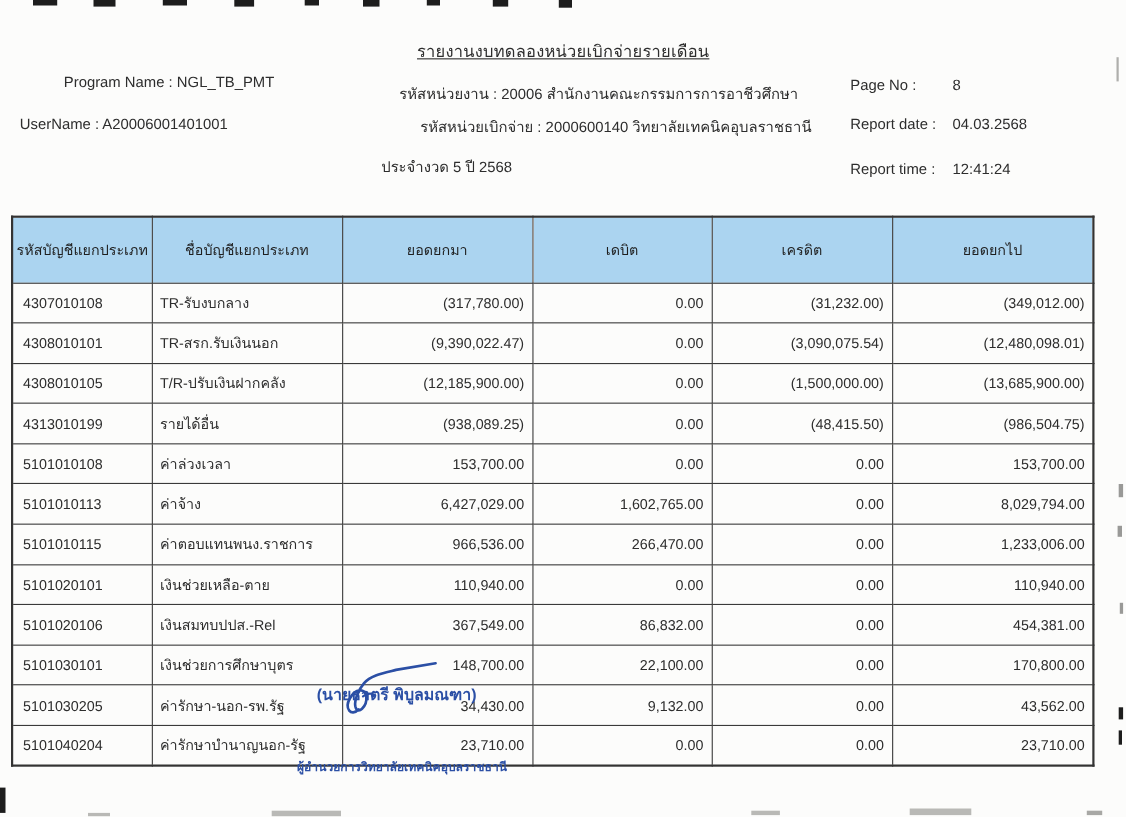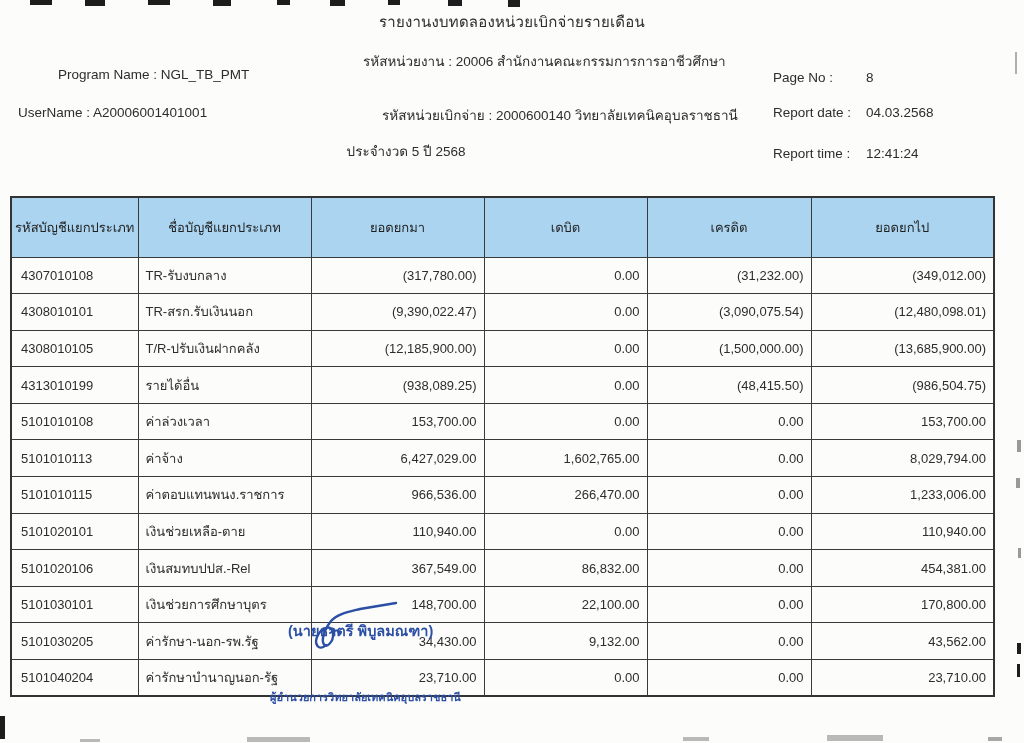--- a/index.html
+++ b/index.html
@@ -13,26 +13,26 @@
   html, body { width: 1024px; height: 743px; overflow: hidden; }
   body {
     background: var(--paper);
     font-family: "Liberation Sans", "DejaVu Sans", sans-serif;
     color: var(--text);
   }
   .page { position: relative; width: 1024px; height: 743px; }
 
   
   .doc-title {
-    position: absolute; top: 10px; left: 0; width: 1024px;
-    text-align: center; font-size: 15px; letter-spacing: .2px;
+    position: absolute; top: 35px; left: 0; width: 1024px;
+    text-align: center; font-size: 15px; letter-spacing: .2px; text-decoration: underline;
   }
   .meta { position: absolute; font-size: 13.5px; white-space: nowrap; }
   .m-program { top: 67px;  left: 18px; margin-left: 40px; }
-  .m-agency  { top: 50px;  left: 363px; }
+  .m-agency  { top: 74px;  left: 363px; }
   .m-pagelbl { top: 70px;  left: 773px; }
   .m-pageval { top: 70px;  left: 866px; }
   .m-user    { top: 105px; left: 18px; }
   .m-unit    { top: 104px; left: 382px; }
   .m-datelbl { top: 105px; left: 773px; }
   .m-dateval { top: 105px; left: 866px; }
   .m-period  { top: 140px; left: 0; width: 812px; text-align: center; }
   .m-timelbl { top: 146px; left: 773px; }
   .m-timeval { top: 146px; left: 866px; }
 

